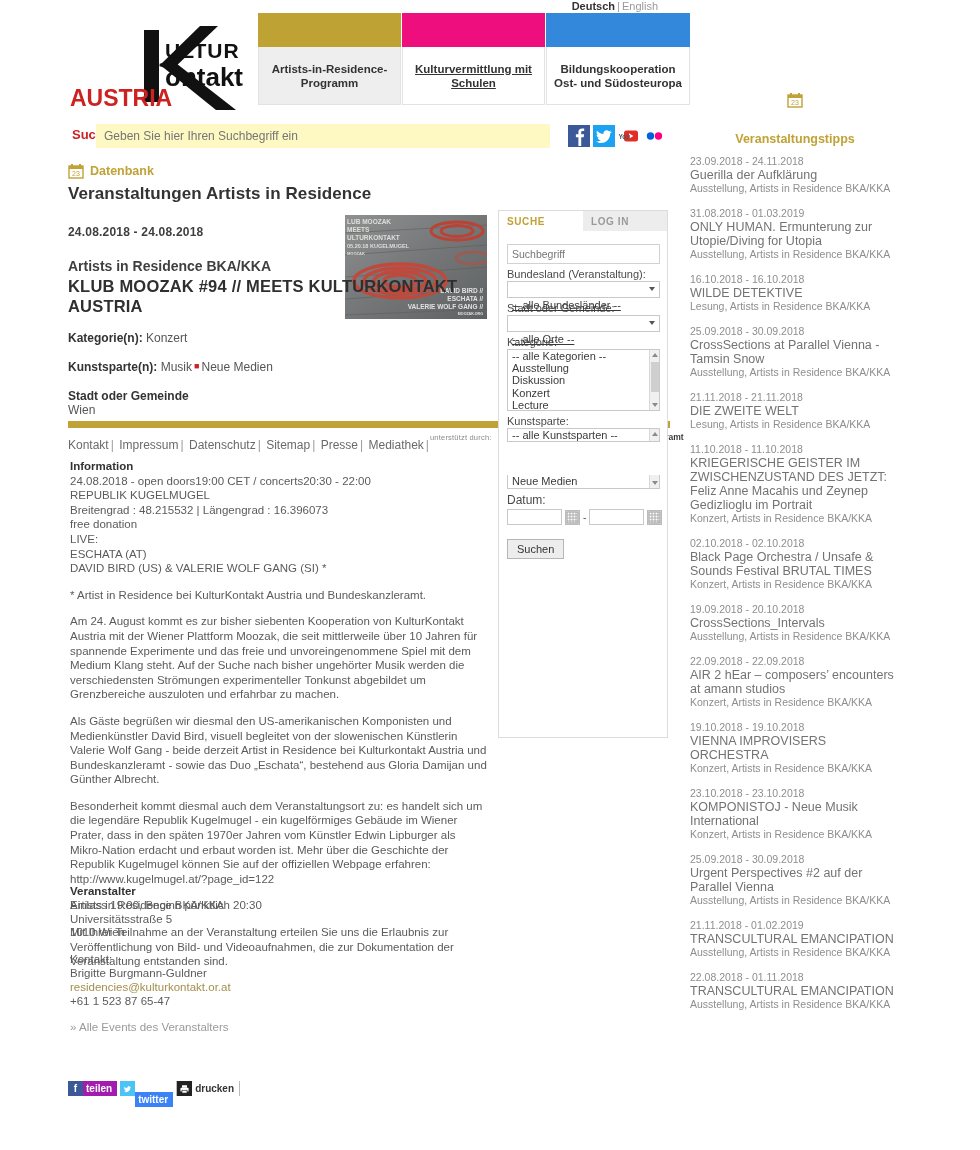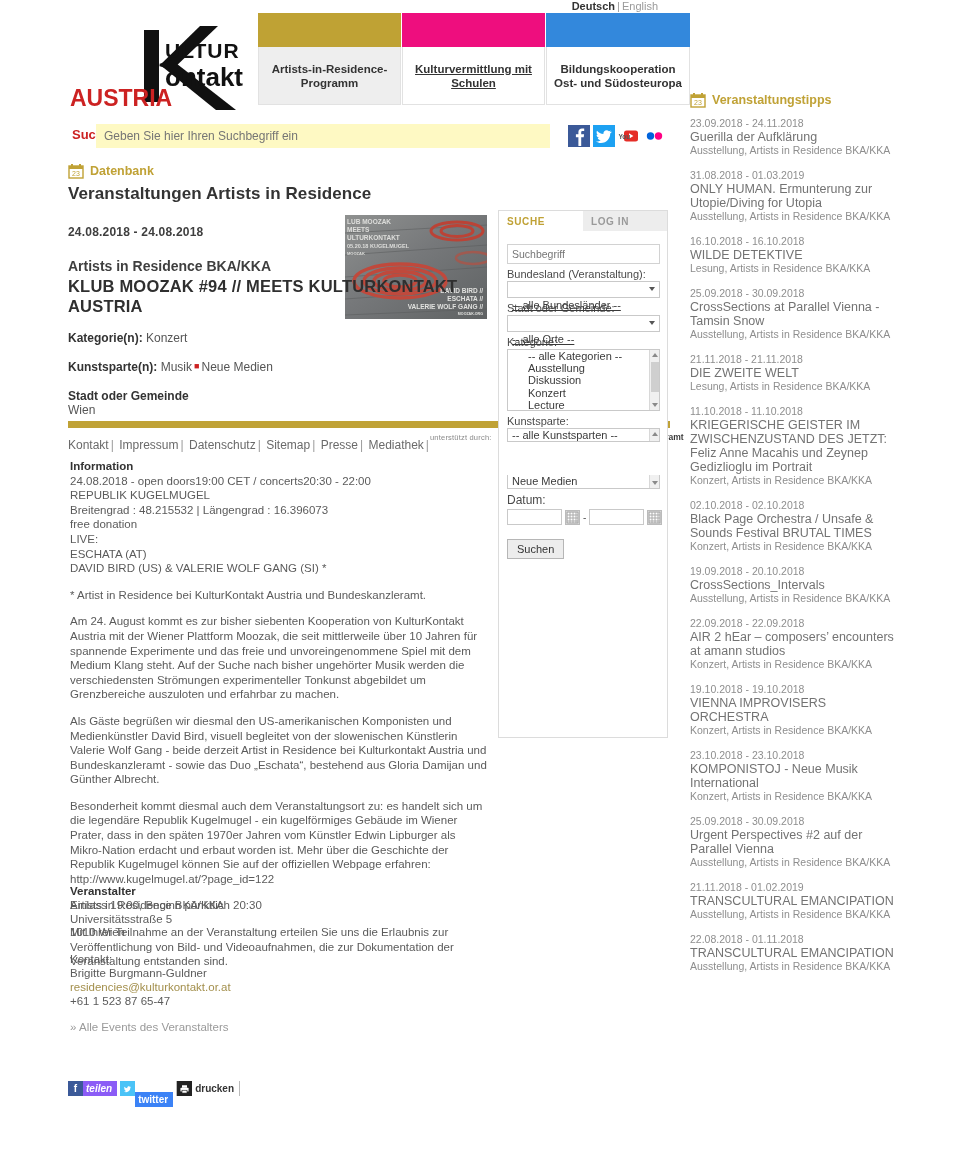--- a/index.html
+++ b/index.html
@@ -83,21 +83,21 @@
   .organiser .mail { color:#a38f4c; }
   .allevents { position:absolute; left:70px; top:1021px; font-size:11.5px; color:#9a9a9a; }
 
   
   .share { position:absolute; left:68px; top:1081px; display:flex; gap:3px; align-items:center; }
   .sh { height:15px; display:flex; align-items:center; font-size:10px; font-weight:bold; }
   .sh .ico { width:15px; height:15px; display:flex; align-items:center; justify-content:center; font-size:10px;}
   .sh .txt { padding:0 5px 0 3px; line-height:15px; }
   .sh-fb { color:#fff; }
   .sh-fb .ico { background:#3b5998; }
-  .sh-fb .txt { background:#8b5cf6; color:#fff;font-style:italic; }
+  .sh-fb .txt { background:#a21caf; color:#fff; }
   .sh-tw .ico { background:#4bc3f7; color:#fff; }
   .sh-tw .txt { background:#3b82f6; color:#fff;margin-top:21px; }
   .sh-pr { border:1px solid #bbb; }
   .sh-pr .ico { background:#222; color:#fff; }
   .sh-pr .txt { background:#fff; color:#333; }
 
   
   .panel { position:absolute; left:498px; top:210px; width:170px; height:528px; border:1px solid #dcdcdc; background:#fff; }
   .panel-tabs { display:flex; height:20px; background:#ededed; }
   .ptab { flex:1; display:flex; align-items:center; padding-left:8px; font-size:10px; font-weight:bold; letter-spacing:.6px; }
@@ -121,21 +121,21 @@
   .pf-scroll .dn { bottom:3px; border-top:4px solid #8a8a8a; }
   .pf-date-row { display:flex; align-items:center; gap:3px; margin-top:2px; }
   .pf-date { width:55px; height:16px; border:1px solid #c9c9c9; background:#fff; }
   .pf-cal { width:15px; height:15px; border:1px solid #bbb; background:#e8e8e8; }
   .pf-dash { font-size:10px; color:#555; }
   .pf-btn { margin-top:14px; padding:3px 9px; font-size:11px; color:#333; background:#ededed;
             border:1px solid #b6b6b6; font-family:"Liberation Sans", sans-serif; }
 
   
   .side { position:absolute; left:690px; top:92px; width:210px; }
-  .side-head { display:flex; align-items:center; gap:6px; }
+  .side-head { display:flex; align-items:center; gap:24px;flex-direction:column; }
   .side-title { font-size:12.5px; font-weight:bold; color:#c0a236; }
   .tiplist { margin-top:9px; }
   .tip { margin-bottom:12px; }
   .tip .d { font-size:10.5px; color:#8e8e8e; line-height:13px; }
   .tip .t { font-size:12.5px; color:#737373; line-height:14px; }
   .tip .c { font-size:10.5px; color:#8e8e8e; line-height:13px; }
 </style>
 </head>
 <body>
 
@@ -379,21 +379,21 @@
       <i class="arrow"></i>
     </div>
 
     <div class="pf-label">Stadt oder Gemeinde:</div>
     <div class="pf-select">
       <span>-- alle Orte --</span>
       <i class="arrow"></i>
     </div>
 
     <div class="pf-label">Kategorie:</div>
-    <div class="pf-list" style="height:62px;padding-left:16px;">
+    <div class="pf-list" style="height:62px;">
       <ul>
         <li>-- alle Kategorien --</li>
         <li>Ausstellung</li>
         <li>Diskussion</li>
         <li>Konzert</li>
         <li>Lecture</li>
       </ul>
       <div class="pf-scroll">
         <i class="up"></i>
         <div class="thumbbar" style="top:12px; height:30px;"></div>

